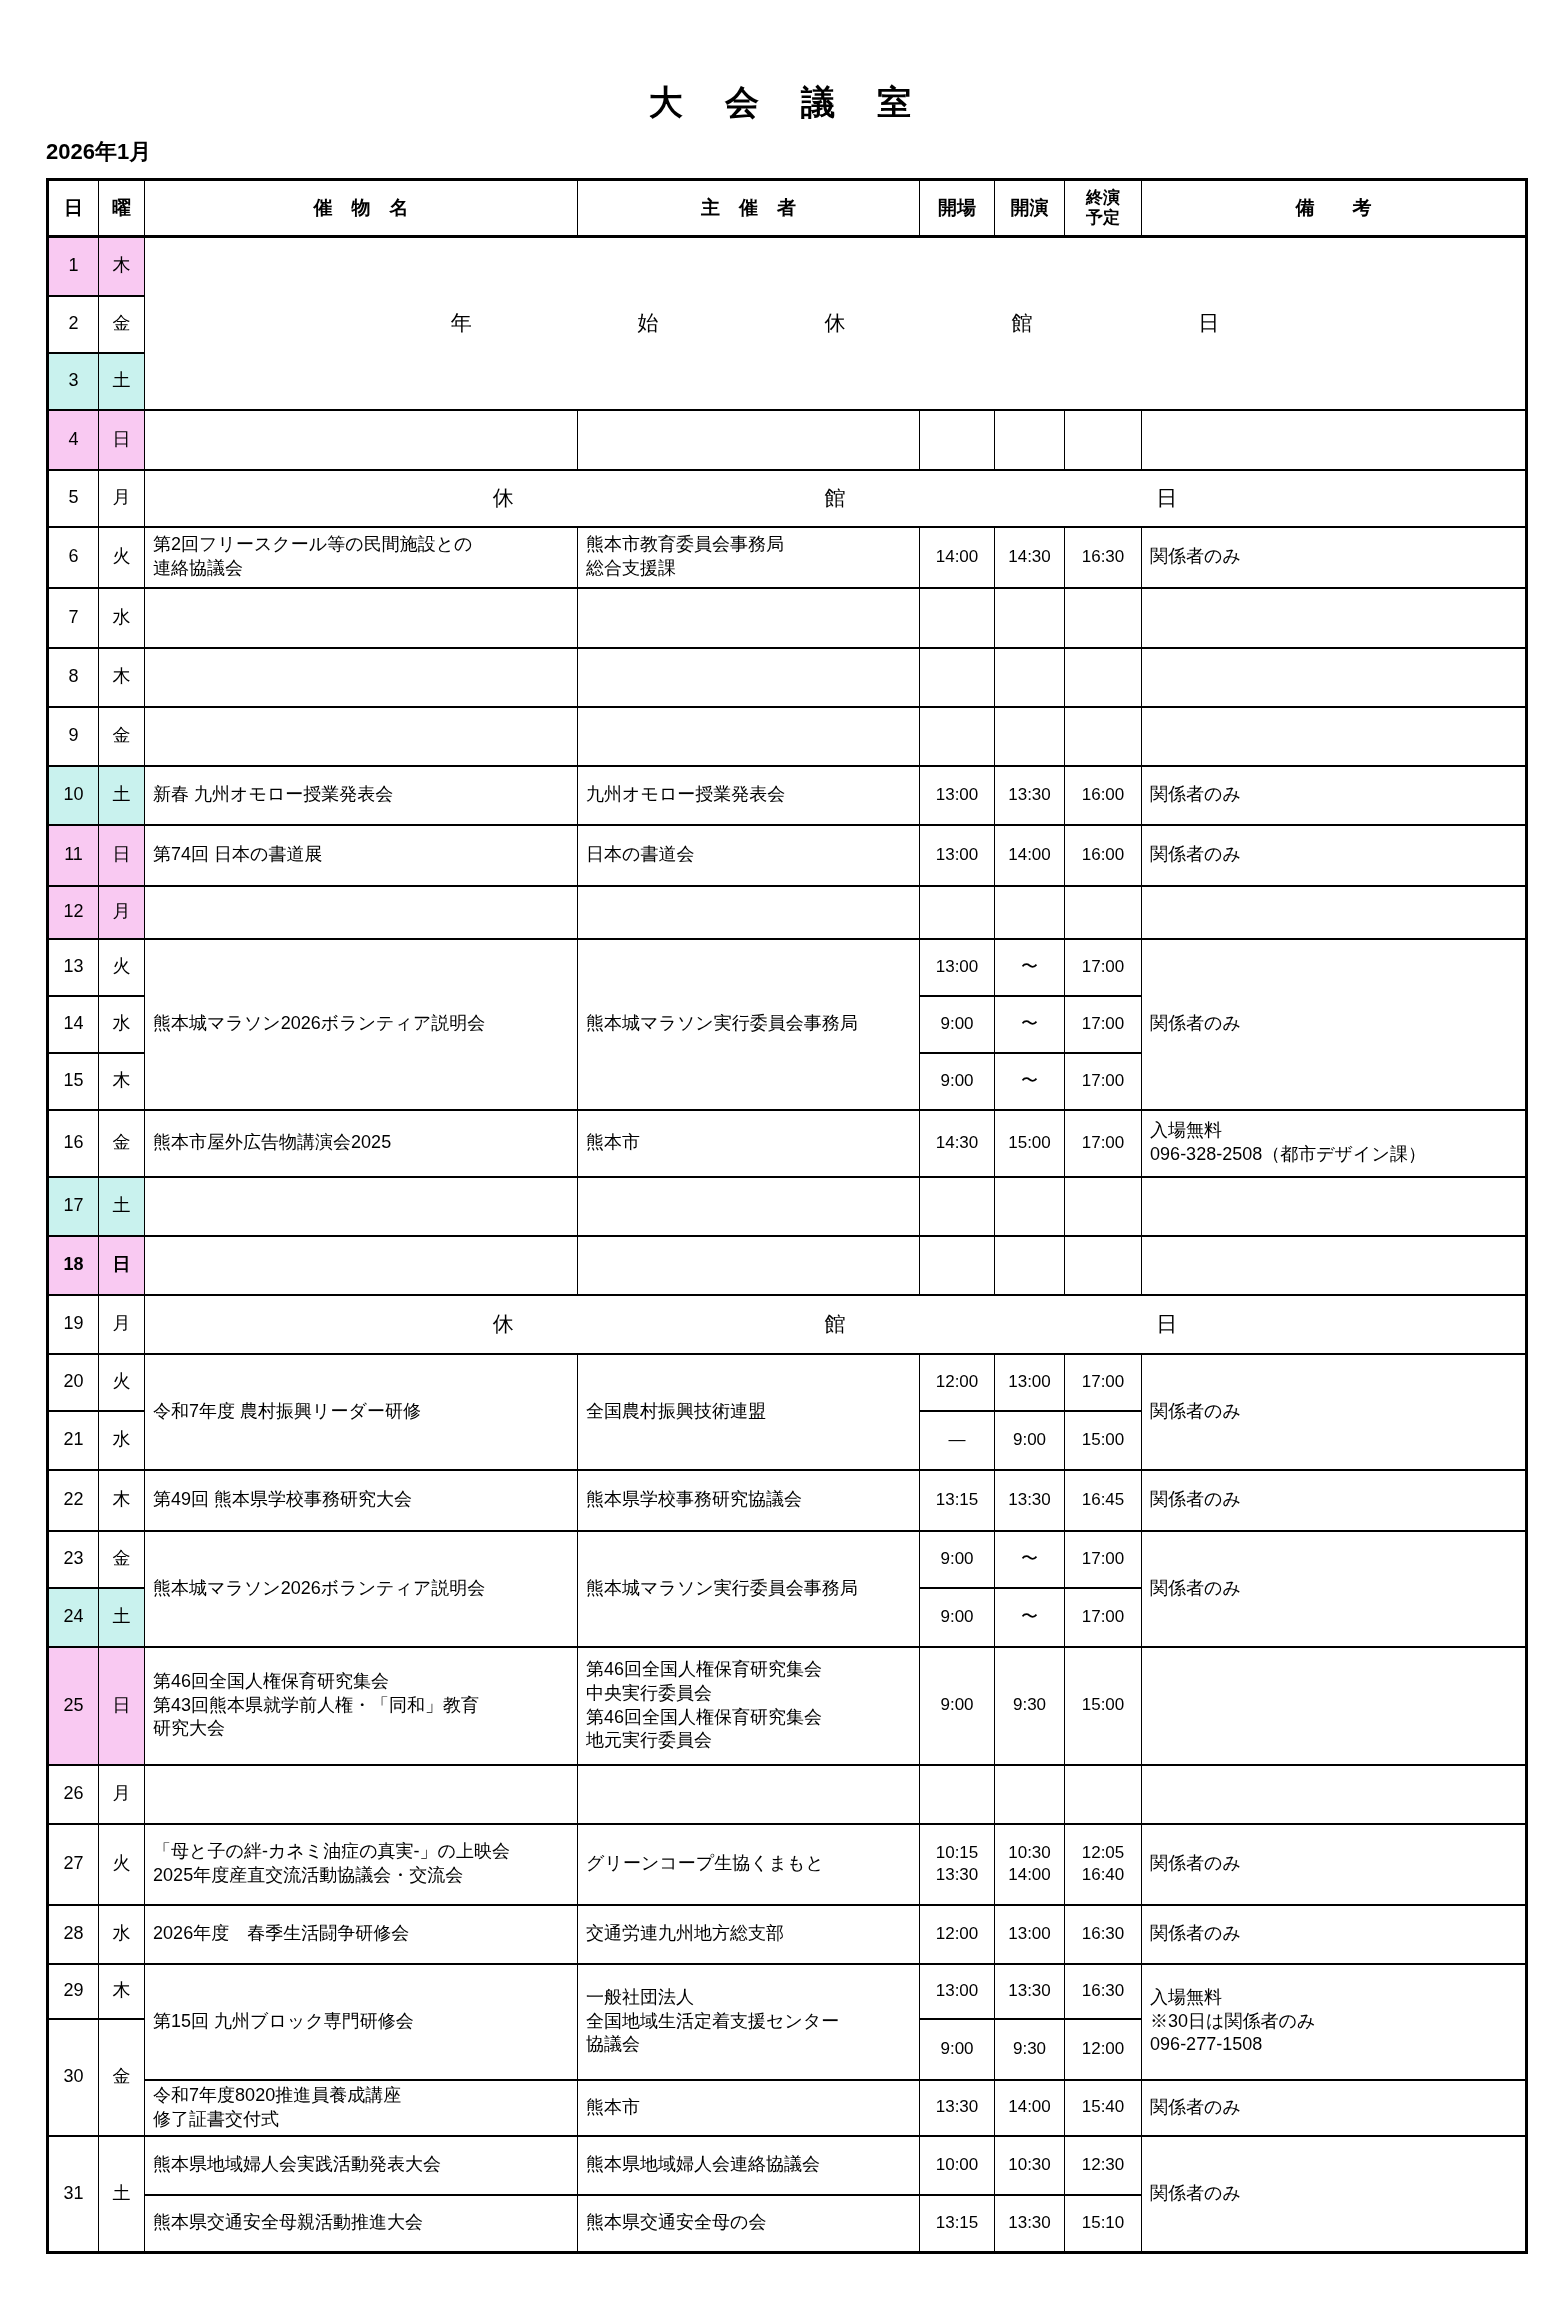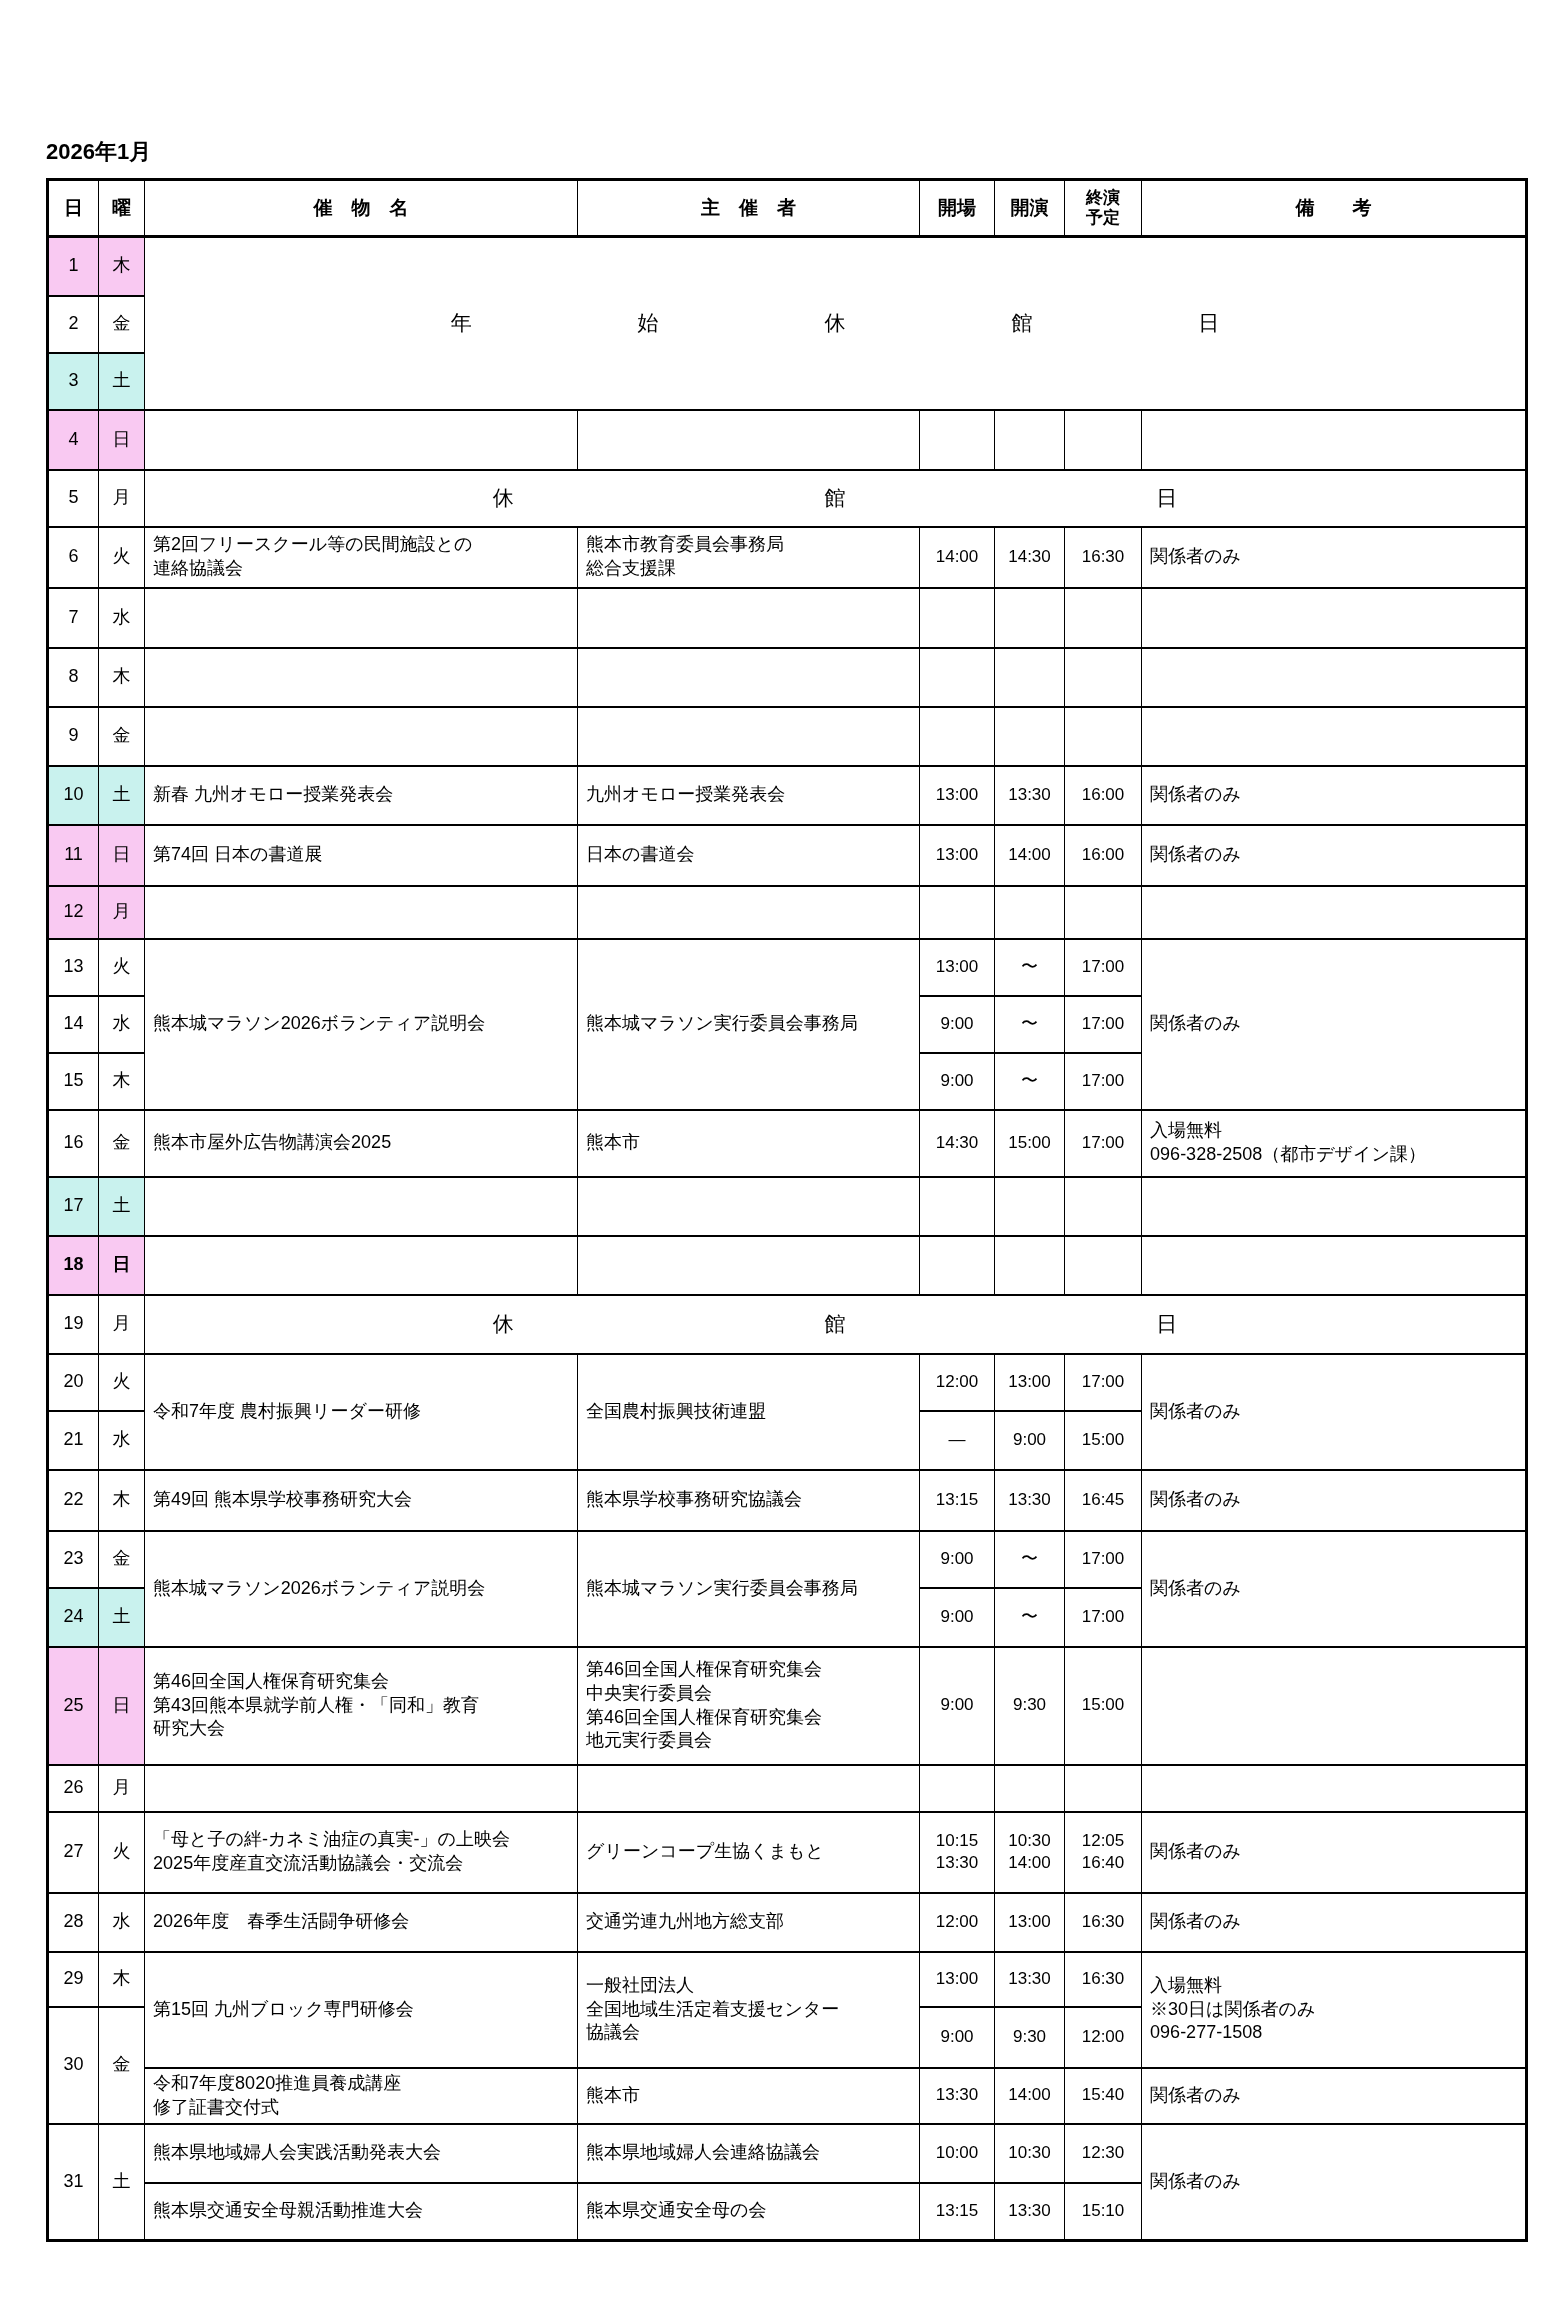--- a/index.html
+++ b/index.html
@@ -27,20 +27,21 @@
   td.ny{letter-spacing:7.9em;text-indent:7.9em;}
   td.cl{letter-spacing:14.8em;text-indent:14.8em;}
   td.pink{background:#f9c9f2;}
   td.cyan{background:#c9f2ee;}
   .footnote{position:absolute;top:2258px;left:46px;font-size:19px;}
 </style>
 </head>
 <body>
 
 <div class="sheet">
+  <div class="title">大　会　議　室</div>
   <div class="month">2026年1月</div>
 
   <table class="cal">
     <colgroup>
       <col class="c-day">
         <col class="c-wd">
         <col class="c-ev">
         <col class="c-org">
       <col class="c-open">
         <col class="c-start">
@@ -273,21 +274,21 @@
 研究大会</td>
         <td class="org">第46回全国人権保育研究集会
 中央実行委員会
 第46回全国人権保育研究集会
 地元実行委員会</td>
         <td class="tm">9:00</td>
         <td class="tm">9:30</td>
         <td class="tm">15:00</td>
         <td class="rem"></td>
       </tr>
-      <tr style="height:47px;">
+      <tr style="height:59px;">
         <td class="day">26</td>
         <td class="wd">月</td>
         <td class="ev"></td>
         <td class="org"></td>
         <td class="tm"></td>
         <td class="tm"></td>
         <td class="tm"></td>
         <td class="rem"></td>
       </tr>
       <tr style="height:81px;">

